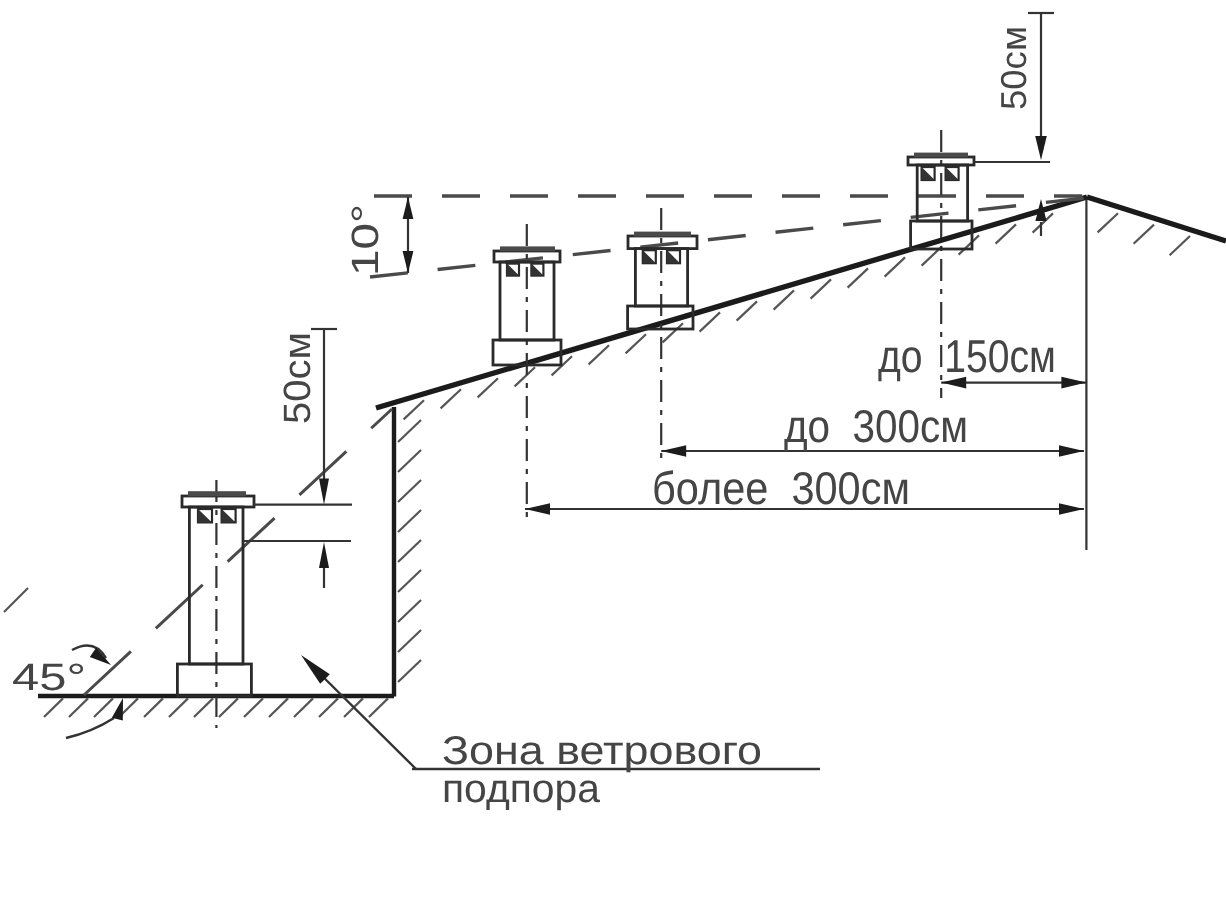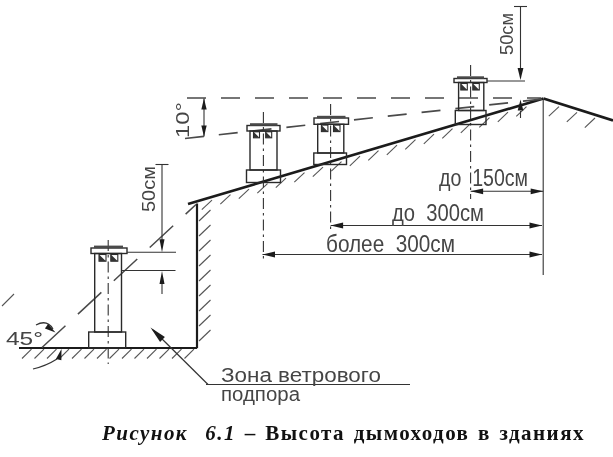--- a/index.html
+++ b/index.html
@@ -198,14 +198,13 @@
 <line x1="153.0" y1="330.0" x2="208.0" y2="384.5" stroke="#333" stroke-width="1.2" stroke-linecap="butt"></line>
 <polygon points="150.5,327.5 160.1,341.9 164.9,337.1" fill="#1c1c1c"></polygon>
 <line x1="206.0" y1="384.5" x2="410.0" y2="384.5" stroke="#333" stroke-width="1.2" stroke-linecap="butt"></line>
 </g>
 
 <text x="221" y="382" font-size="20" fill="#454545" textLength="160" lengthAdjust="spacingAndGlyphs">Зона ветрового</text>
 
 <text x="221" y="401" font-size="20" fill="#454545" textLength="79" lengthAdjust="spacingAndGlyphs">подпора</text>
 </svg>
 
-<div id="caption"><i>Рисунок&nbsp; 6.1</i> – Высота дымоходов в зданиях</div>
 </div>
 
 </body></html>

